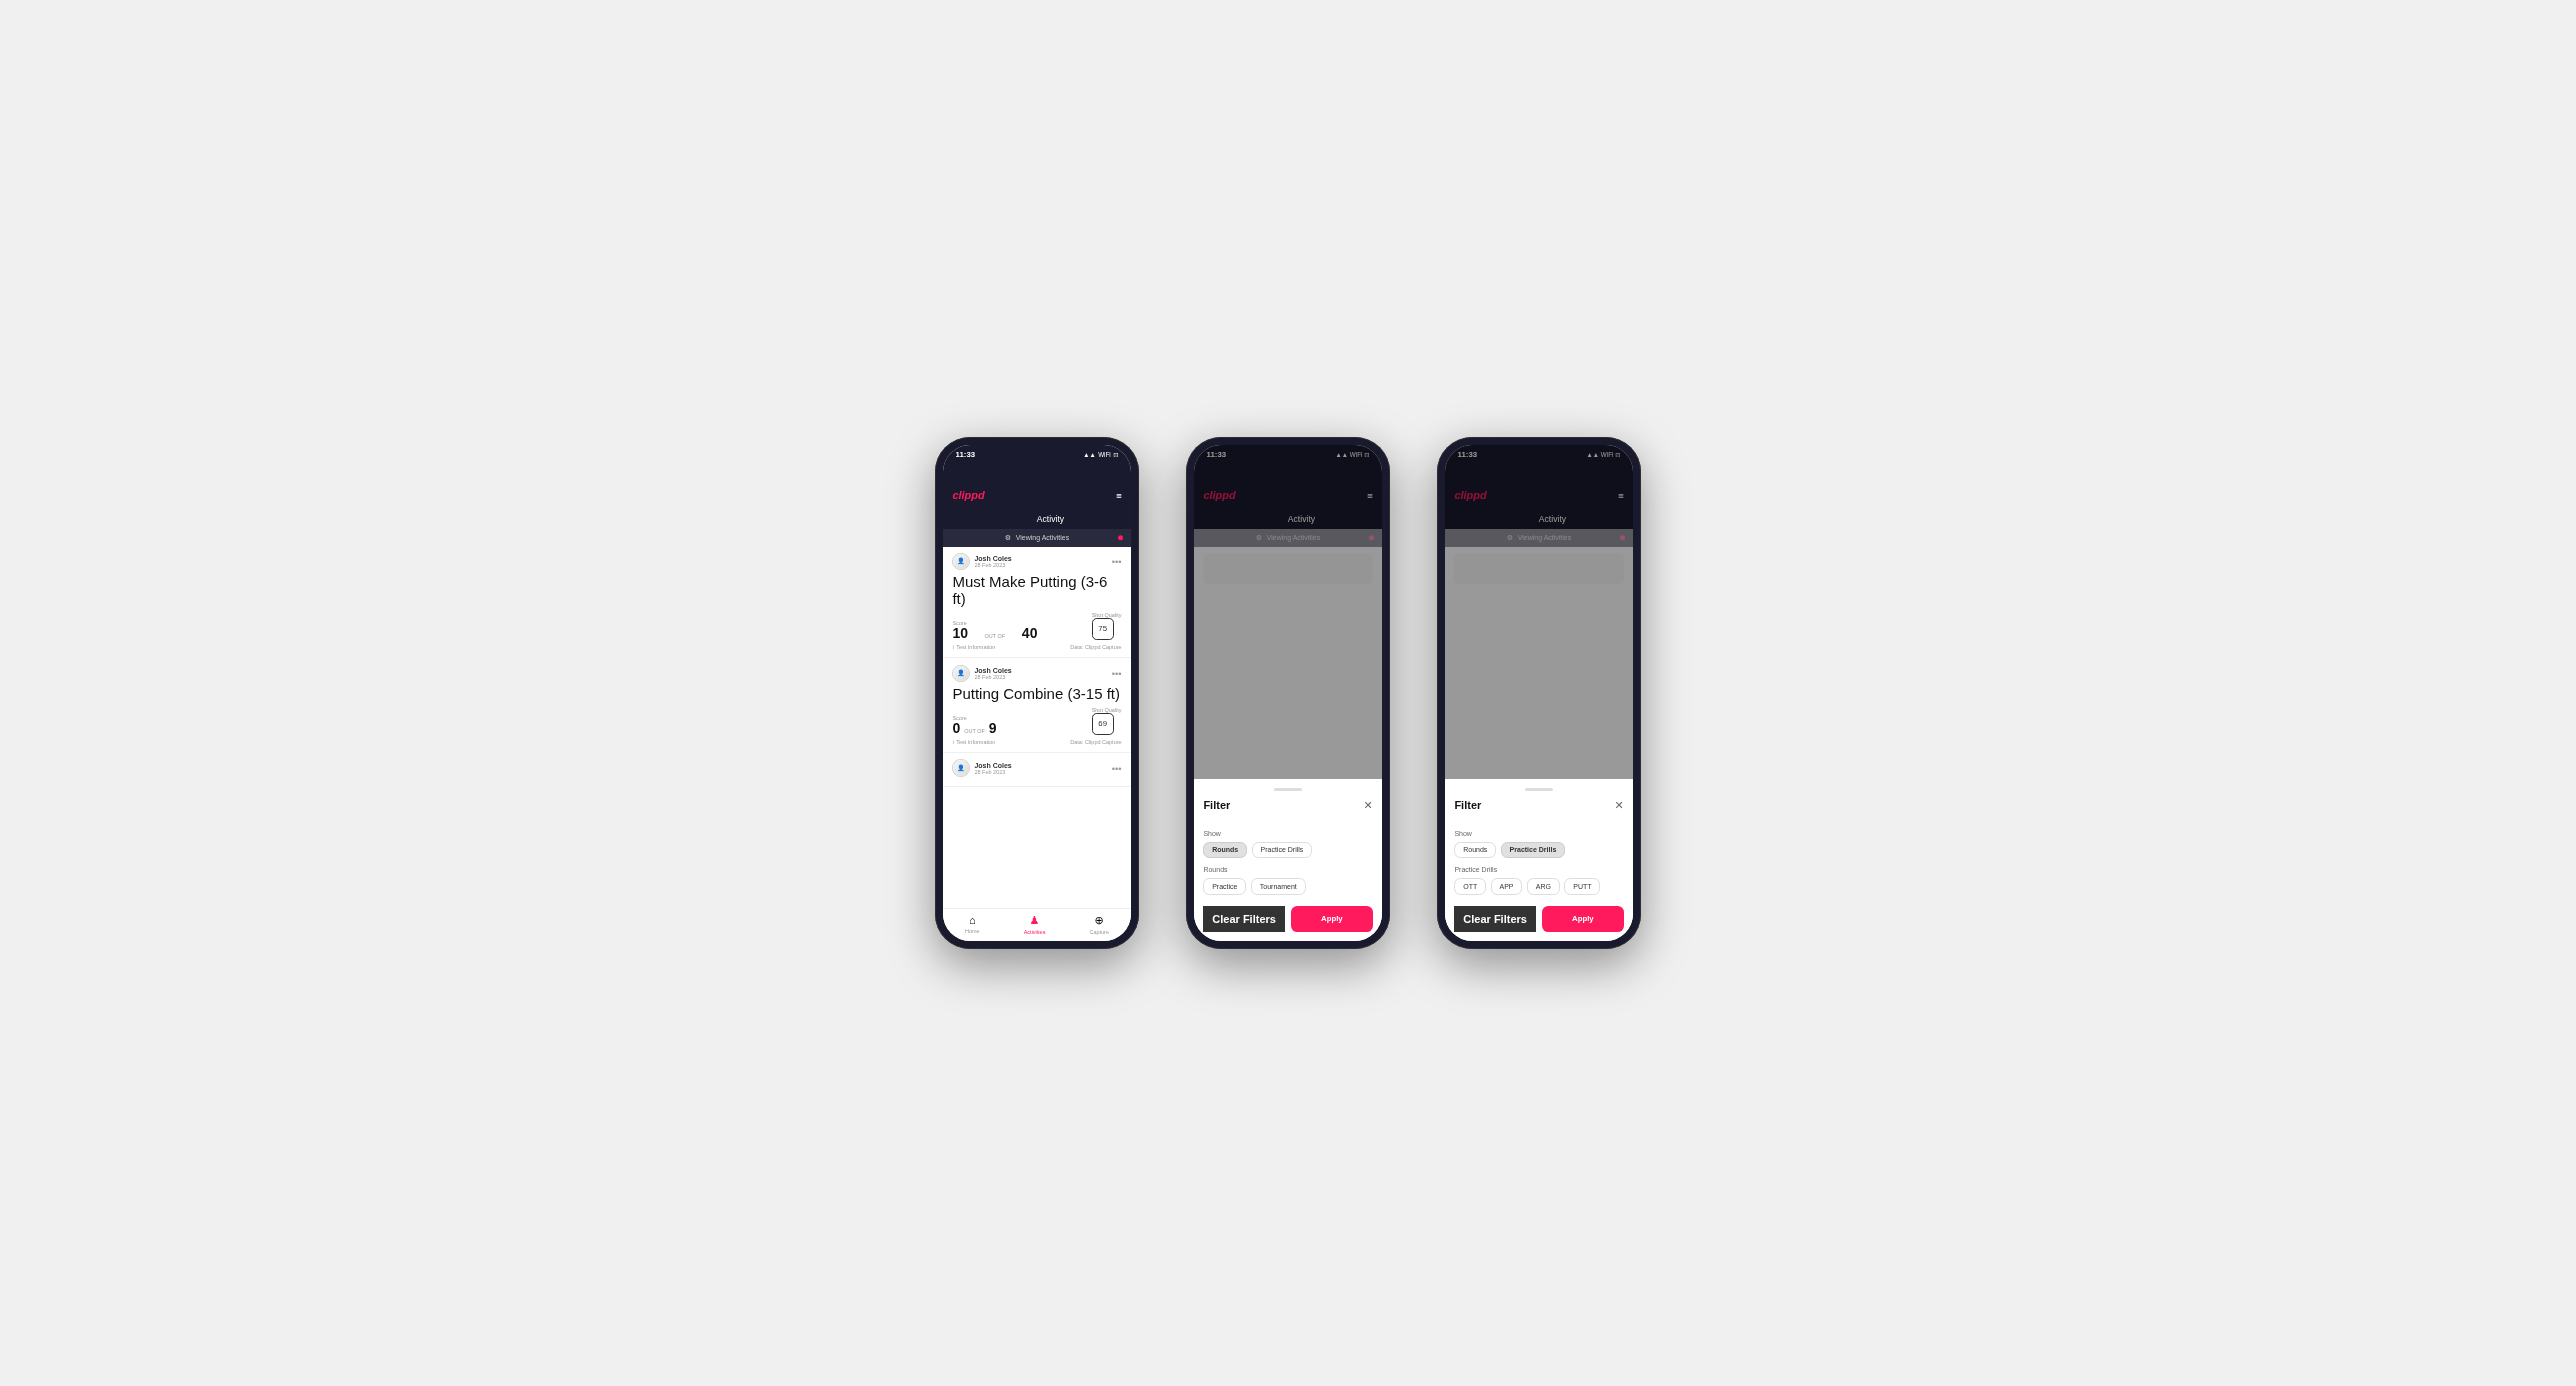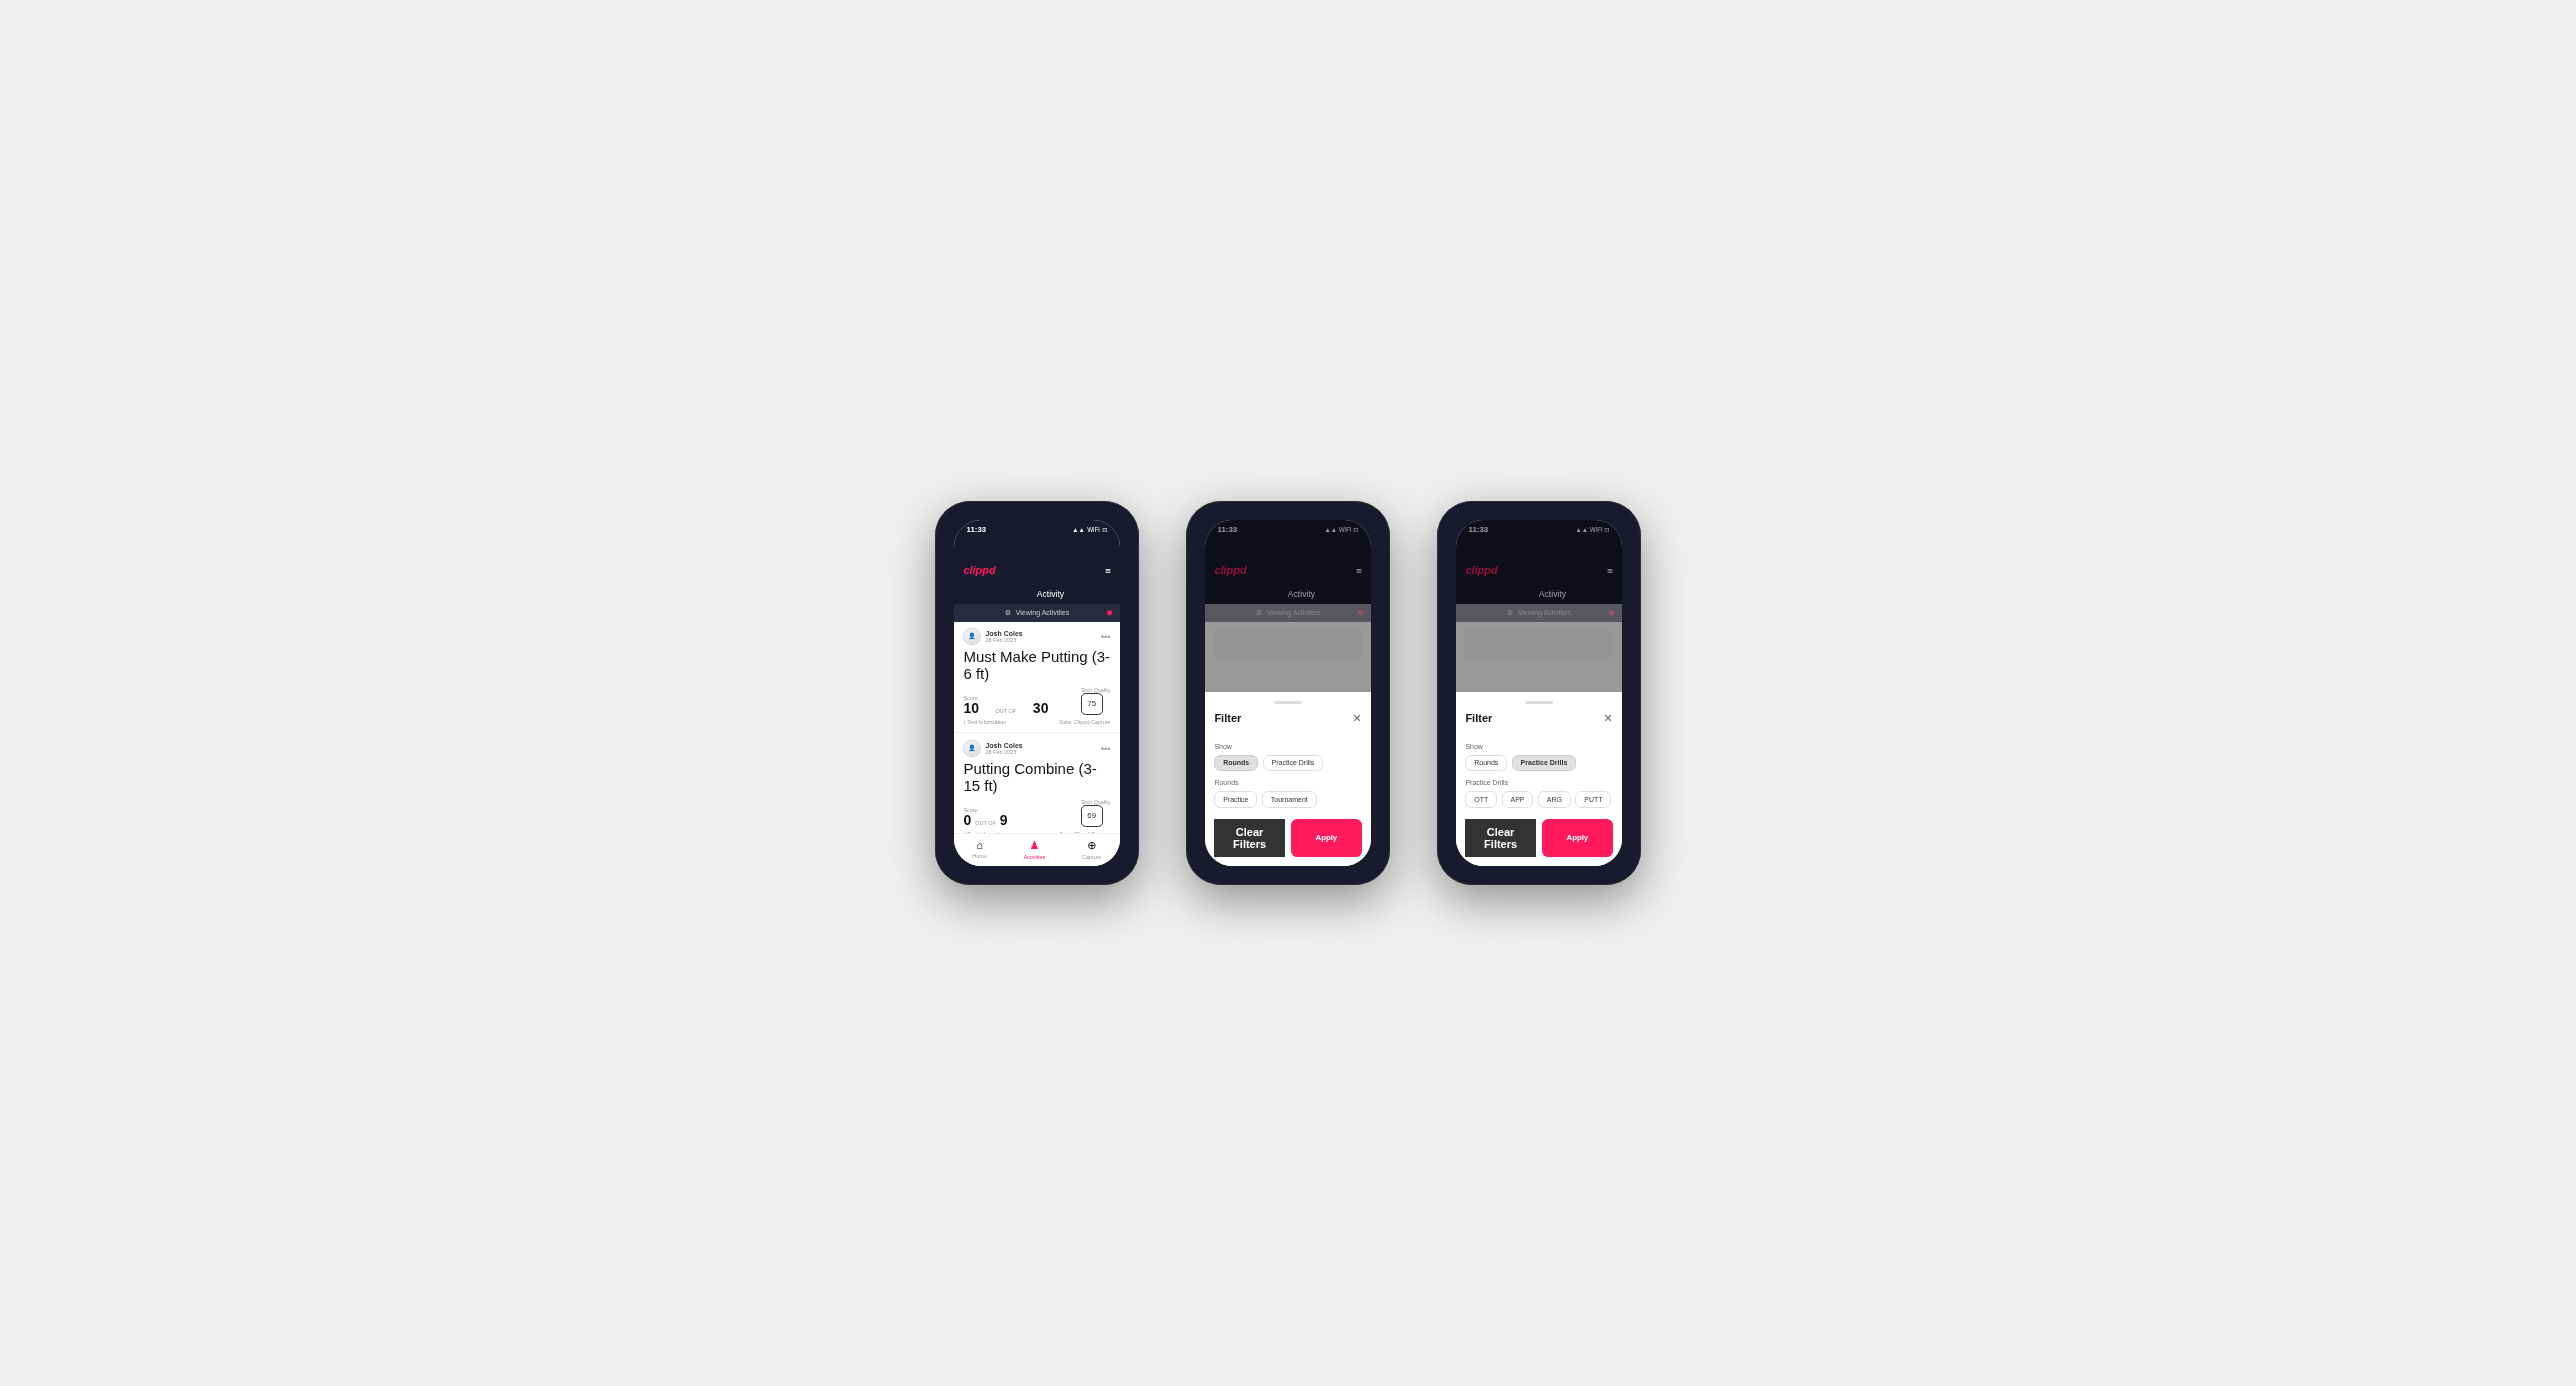--- a/index.html
+++ b/index.html
@@ -14,24 +14,24 @@
     .scene {
       display: flex;
       gap: 47px;
       align-items: center;
       padding: 47px;
     }
 
     
     .phone {
       width: 204px;
-      height: 384px;
+      height: 512px;
       background: #1a1a2e;
       border-radius: 35px;
-      padding: 19px;
+      padding: 8px;
       box-shadow: 0 15.7px 47px rgba(0,0,0,0.4), inset 0 0 0 0.8px #333;
       position: relative;
       flex-shrink: 0;
     }
     .phone-inner {
       width: 100%;
       height: 100%;
       background: #fff;
       border-radius: 27px;
       overflow: hidden;
@@ -353,21 +353,21 @@
             </div>
             <span class="more-dots">•••</span>
           </div>
           <div class="activity-title">Must Make Putting (3-6 ft)</div>
           <div class="stats-row">
             <div>
               <div class="stat-label">Score</div>
               <div style="display:flex;align-items:baseline;gap:15px">
                 <span class="stat-value">10</span>
                 <span class="stat-out-of">OUT OF</span>
-                <span class="stat-value">30</span>
+                <span class="stat-value">40</span>
               </div>
             </div>
             <div style="margin-left:auto">
               <div class="stat-label">Shot Quality</div>
               <div class="shot-quality-badge">75</div>
             </div>
           </div>
           <div class="card-footer">
             <div class="test-info">
               <span>ℹ</span>

